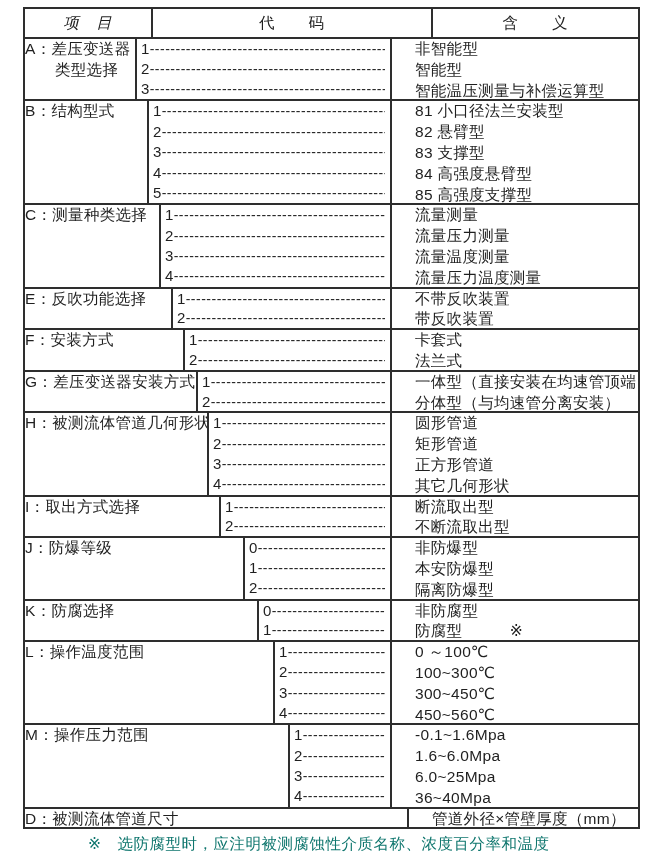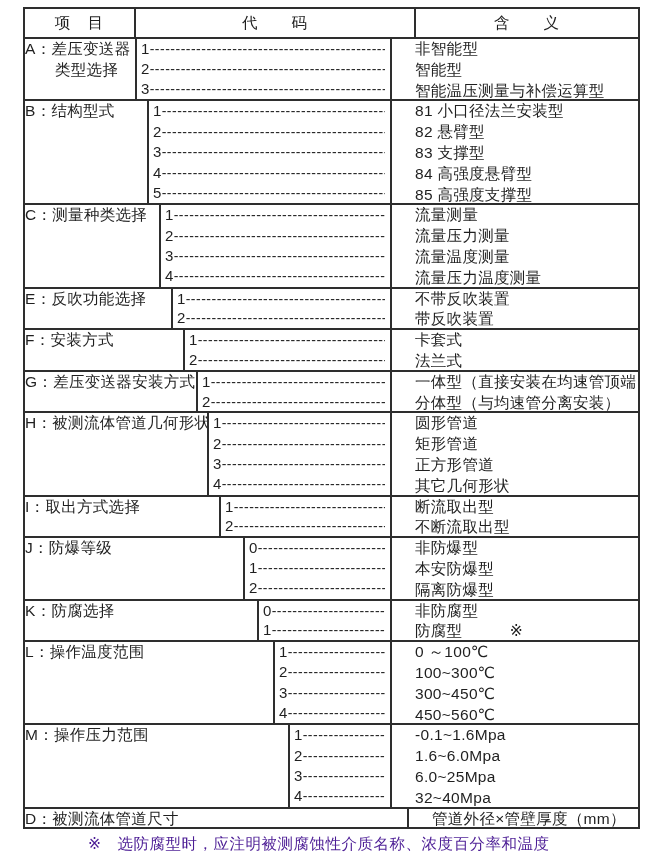--- a/index.html
+++ b/index.html
@@ -11,21 +11,21 @@
   }
   .spec-table{
     position:absolute;left:23px;top:7px;width:617px;
     border:2px solid #2e2e2e;box-sizing:border-box;background:#fff;
   }
   .header-row{display:flex;height:28px;box-sizing:border-box;}
   .header-cell{
     box-sizing:border-box;text-align:center;line-height:27px;
     font-size:15.5px;letter-spacing:1px;white-space:nowrap;overflow:hidden;
   }
-  .hc-item{width:109px;}
+  .hc-item{width:126px;font-style:italic;}
   .hc-code{width:280px;border-left:2px solid #2e2e2e;}
   .hc-meaning{flex:1;border-left:2px solid #2e2e2e;}
   .section-row{
     display:flex;box-sizing:border-box;border-top:2px solid #2e2e2e;
     position:relative;overflow:hidden;
   }
   .cell{box-sizing:border-box;overflow:hidden;}
   .item-cell{flex:0 0 auto;}
   .code-cell{flex:0 0 auto;border-left:2px solid #2e2e2e;display:flex;flex-direction:column;}
   .meaning-cell{flex:0 0 auto;width:248px;border-left:2px solid #2e2e2e;}
@@ -37,21 +37,21 @@
   .item-line.cont{padding-left:30px;}
   .meaning-line{padding-left:23px;}
   .code-line{display:flex;align-items:baseline;}
   .code-num{flex:0 0 auto;padding-left:4px;font-size:15px;}
   .code-dashes{
     flex:1 1 auto;overflow:hidden;white-space:nowrap;margin-right:5px;
     font-size:14px;letter-spacing:0.5px;color:#2a2a2a;
   }
   .footnote{
     position:absolute;left:88px;top:834px;font-size:15.5px;letter-spacing:0.5px;
-    white-space:nowrap;color:#4c1d95;
+    white-space:nowrap;color:#0f766e;
   }
 </style>
 </head>
 <body>
 
 <div class="spec-table">
   <div class="header-row">
     <div class="header-cell hc-item">项　目</div>
     <div class="header-cell hc-code">代　　码</div>
     <div class="header-cell hc-meaning">含　　义</div>
@@ -341,21 +341,21 @@
           </div>
           <div class="code-line">
             <span class="code-num">4</span>
             <span class="code-dashes">------------------------------------------------------------------------------------------------------------------------------------------------------</span>
           </div>
         </div>
         <div class="cell meaning-cell">
           <div class="meaning-line">-0.1~1.6Mpa</div>
           <div class="meaning-line">1.6~6.0Mpa</div>
           <div class="meaning-line">6.0~25Mpa</div>
-          <div class="meaning-line">32~40Mpa</div>
+          <div class="meaning-line">36~40Mpa</div>
         </div>
       </div>
       <div class="section-row" style="height: 20.8px; gap: 17px;">
         <div class="cell item-cell" style="width: 365px;">
           <div class="item-line">D：被测流体管道尺寸</div>
         </div>
         <div class="cell meaning-cell">
           <div class="meaning-line">管道外径×管壁厚度（mm）</div>
         </div>
       </div>

